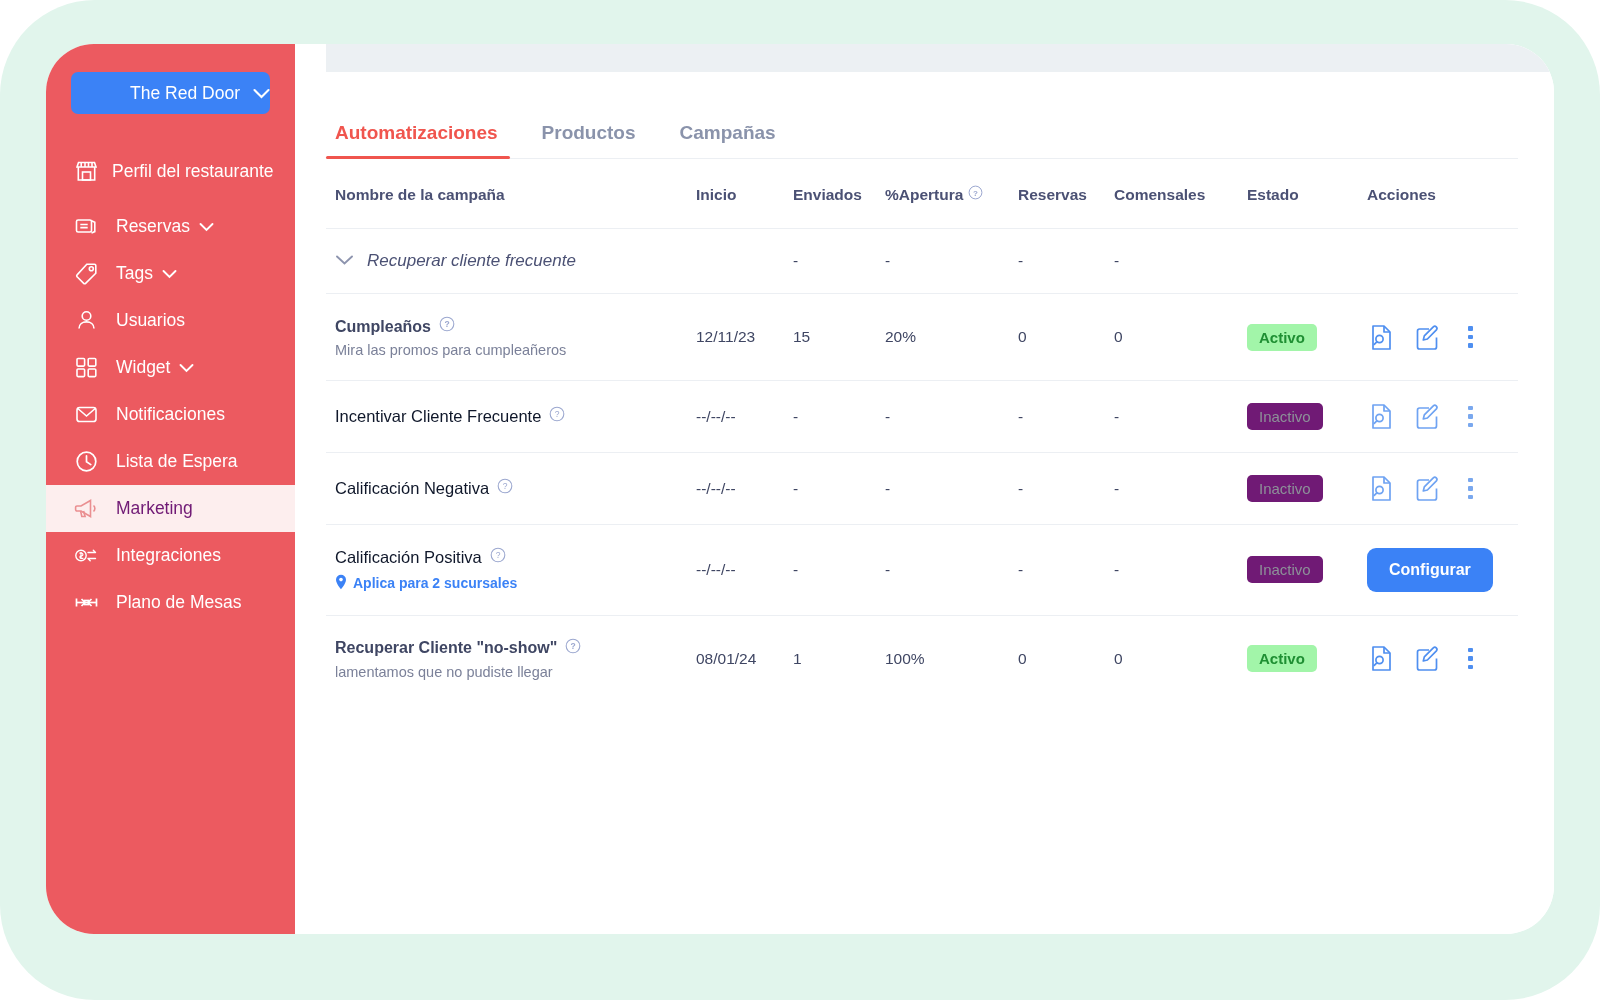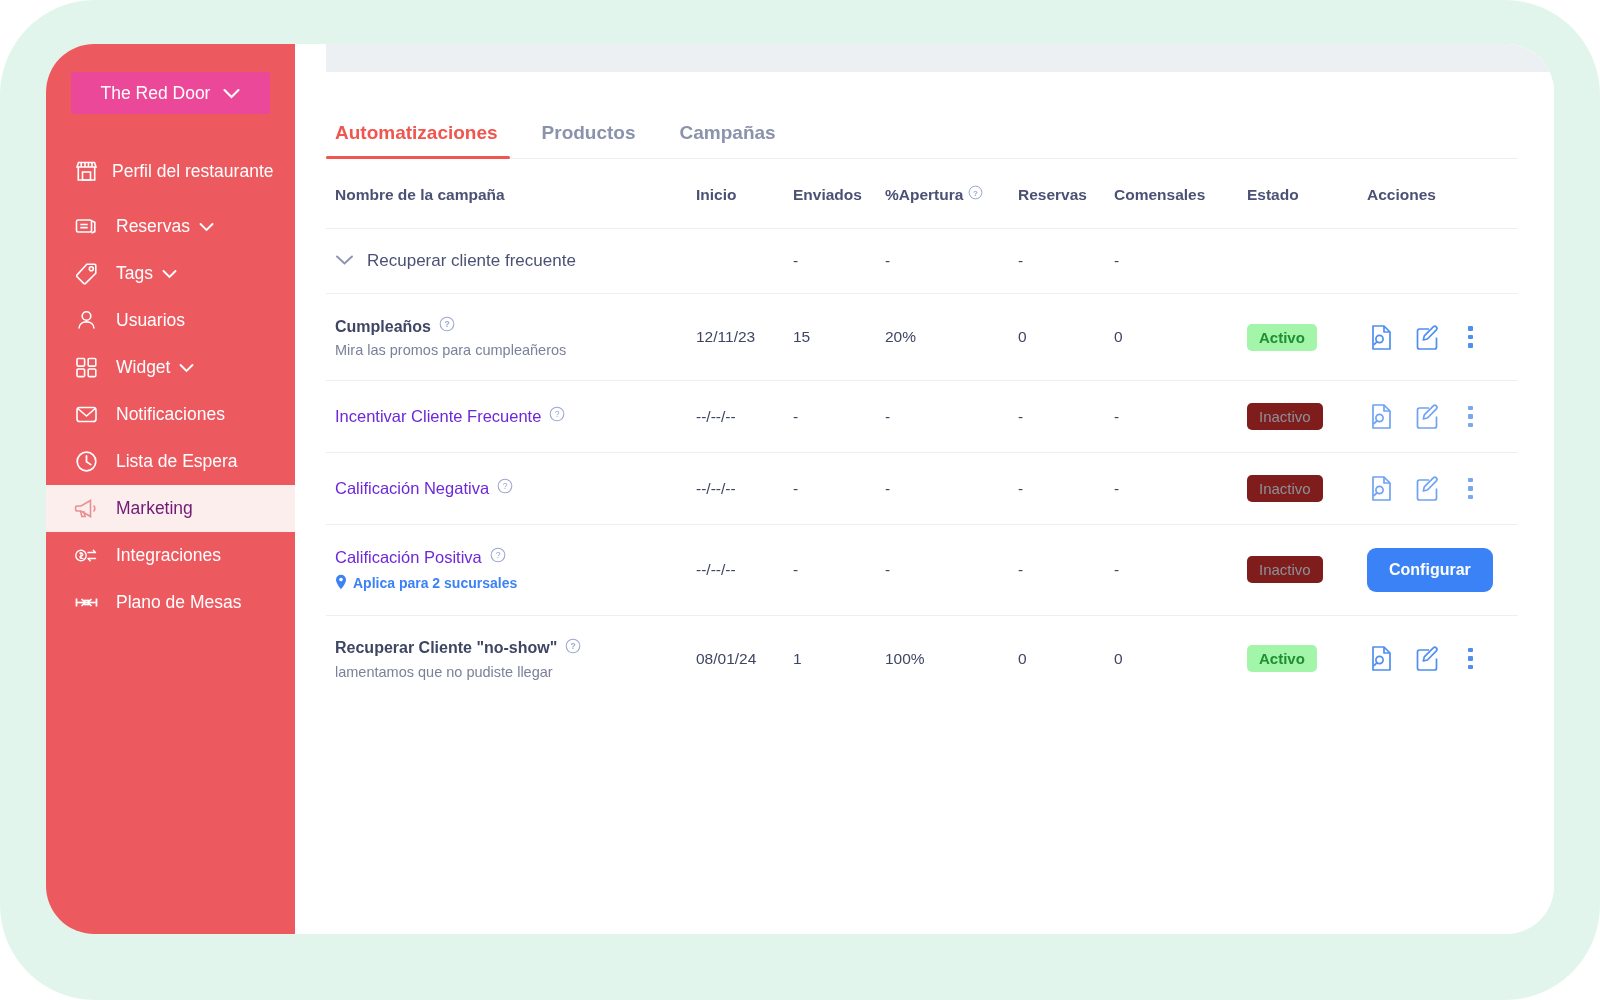--- a/index.html
+++ b/index.html
@@ -54,25 +54,25 @@
     font-size: 27px;
     letter-spacing: 7px;
     color: #fbd2d2;
     font-weight: 400;
     padding-left: 7px;
   }
 
   #restaurant-switch {
     margin: 28px 25px 0 25px;
     height: 42px;
-    background: #ec4899;
-    border-radius: 1px;
+    background: #3b82f6;
+    border-radius: 7px;
     display: flex;
     align-items: center;
-    justify-content: center;
+    justify-content: flex-end;
     gap: 13px;
     color: #ffffff;
     font-size: 17.5px;
     cursor: pointer;
   }
 
   #nav { margin-top: 26px; }
 
   .nav-item {
     display: flex;
@@ -186,56 +186,56 @@
   .col-com      { width: 133px; }
   .col-estado   { width: 120px; }
   .col-acc      { width: auto; }
 
   .th-help { display: inline-flex; align-items: center; gap: 5px; }
 
   
   .group-row td { padding: 30px 0; }
   .group-cell {
     display: flex; align-items: flex-end; gap: 13px;
-    font-size: 17px; color: #4b5174; cursor: pointer;
+    font-size: 17px; color: #4b5174; cursor: pointer; font-style: italic;
   }
 
   
   .camp-title {
     display: flex; align-items: center; gap: 8px;
     font-size: 16px; font-weight: bold; color: #3f4663;
     line-height: 1.25;
   }
   .camp-sub {
     font-size: 14.5px;
     color: #7b8199;
     margin-top: 5px;
   }
   .camp-branch {
     display: flex; align-items: center; gap: 6px;
     font-size: 14px; font-weight: bold; color: #3b82f6;
     margin-top: 6px; cursor: pointer;
   }
 
-  tr.dim .camp-title { color: #6d28d9; font-weight: normal; font-size: 16.5px; }
+  tr.dim .camp-title { color: #0f172a; font-weight: normal; font-size: 16.5px; }
   tr.dim td { color: #b9bfcc; }
   tr.dim .camp-title .help-icon circle { stroke: #9ba7cf; }
 
   .help-icon { flex: 0 0 auto; }
 
   
   .badge {
     display: inline-block;
     padding: 5px 12px;
     border-radius: 5px;
     font-size: 15px;
     font-weight: bold;
   }
   .badge.activo   { background: #a2f5a9; color: #1f8f33; }
-  .badge.inactivo { background: #7f1d1d; color: #8d9199; font-weight: normal; }
+  .badge.inactivo { background: #701a75; color: #8d9199; font-weight: normal; }
 
   
   .actions { display: flex; align-items: center; gap: 21px; padding-left: 2px; }
   .act-icon { cursor: pointer; display: flex; }
   .kebab { display: flex; flex-direction: column; gap: 4px; padding: 2px 6px; cursor: pointer; }
   .kebab span { width: 4.5px; height: 4.5px; background: #4f8ff0; border-radius: 1px; display: block; }
   tr.dim .kebab span { background: #7aa8ee; }
 
   .btn-config {
     background: #3b82f6;

